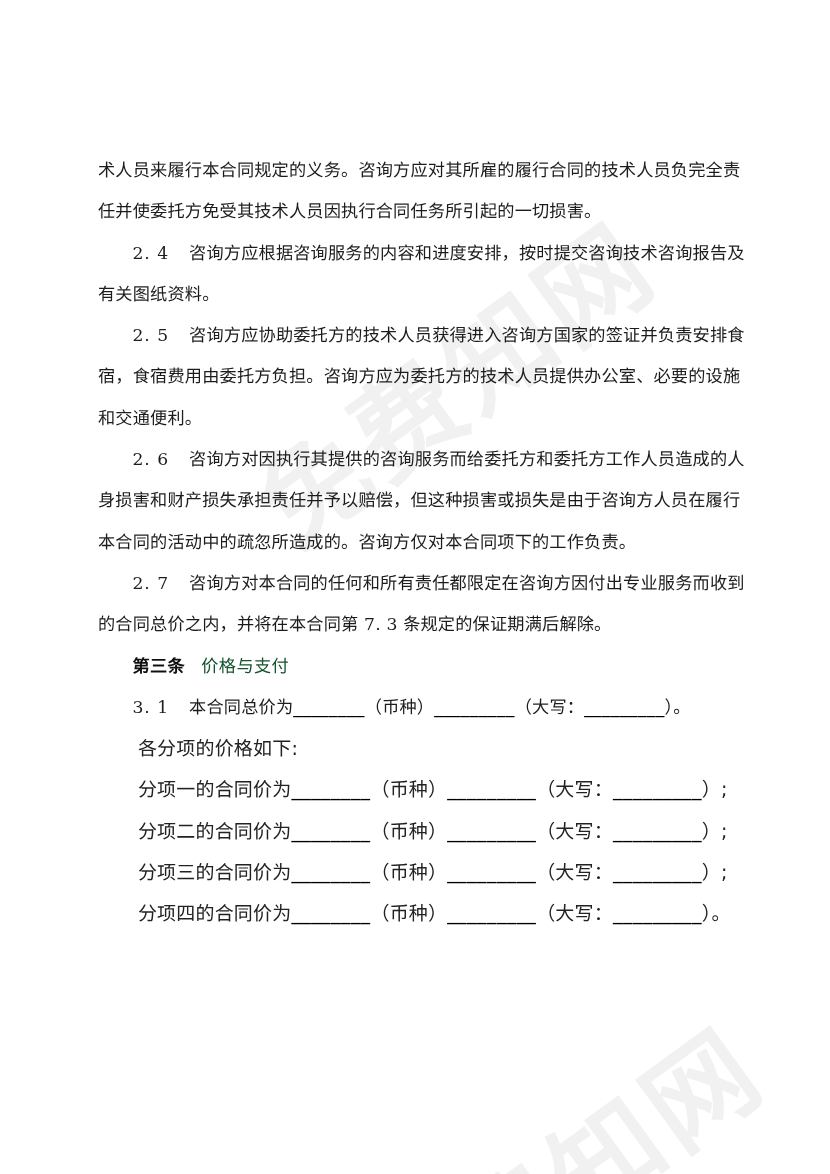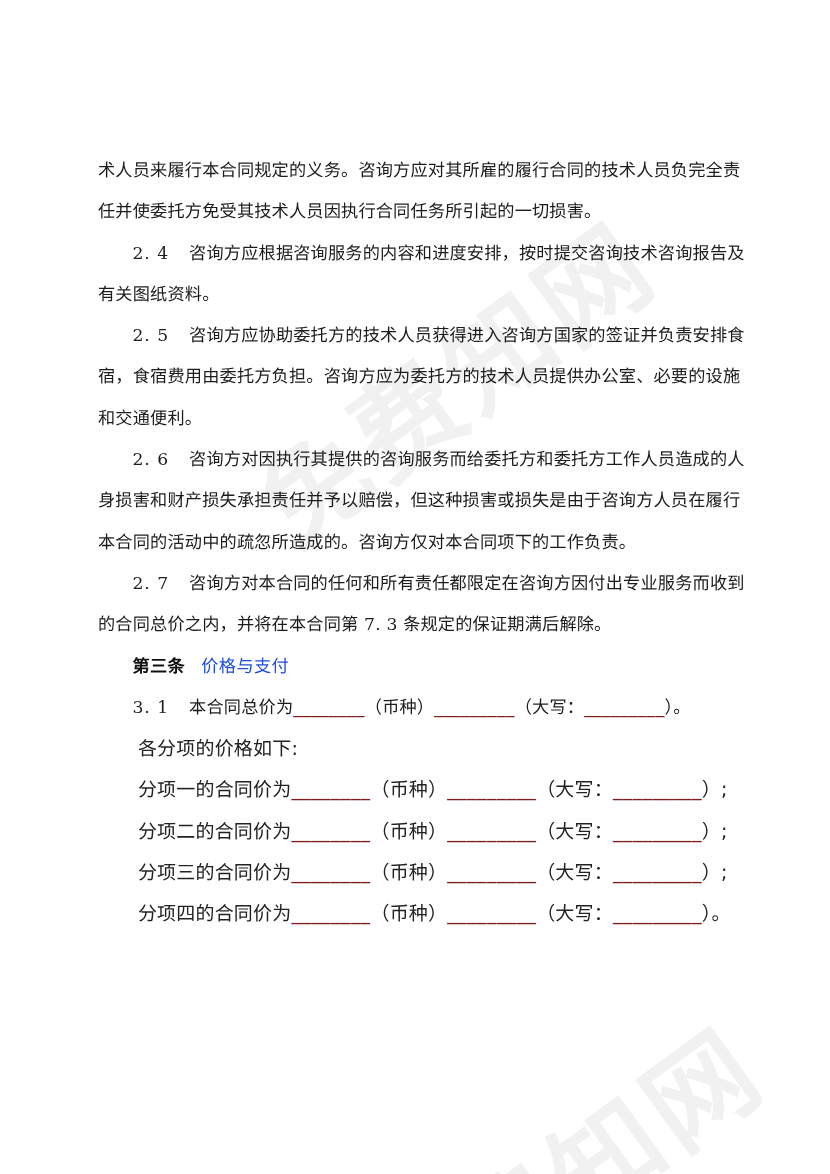--- a/index.html
+++ b/index.html
@@ -97,40 +97,40 @@
   .heading-num {
     font-family: "DejaVu Serif", "Liberation Serif", serif;
     font-weight: 700;
     color: #101010;
     letter-spacing: 0.02em;
     margin-top: 28px;
   }
   .heading-title {
     font-family: "DejaVu Sans", "Liberation Sans", sans-serif;
     font-weight: 400;
-    color: #1d4ed8;
+    color: #14532d;
     margin-left: 0.95em;
     letter-spacing: 0.02em;
   }
 
   
   .clause-no {
     font-family: "DejaVu Serif", "Liberation Serif", serif;
     letter-spacing: 0.06em;
   }
   .clause-gap {
     display: inline-block;
     width: 1.15em;
   }
 
   
   .blank {
     font-family: "DejaVu Sans", "Liberation Sans", sans-serif;
     letter-spacing: 0.02em;
-    color: #7f1d1d;
+    color: #000000;
   }
 </style>
 </head>
 <body>
 
 <div id="page">
 
   <div class="watermark-layer">
     <div class="watermark wm-main">免费知网</div>
     <div class="watermark wm-bottom">免费知网</div>

